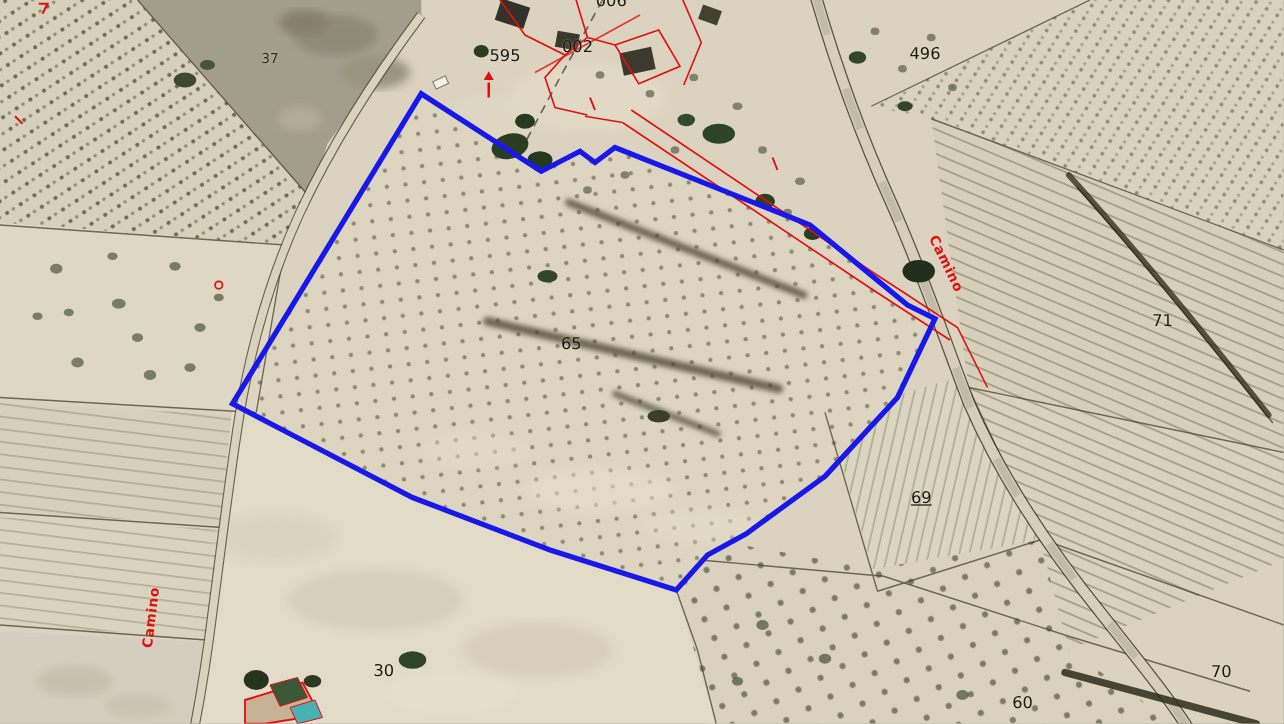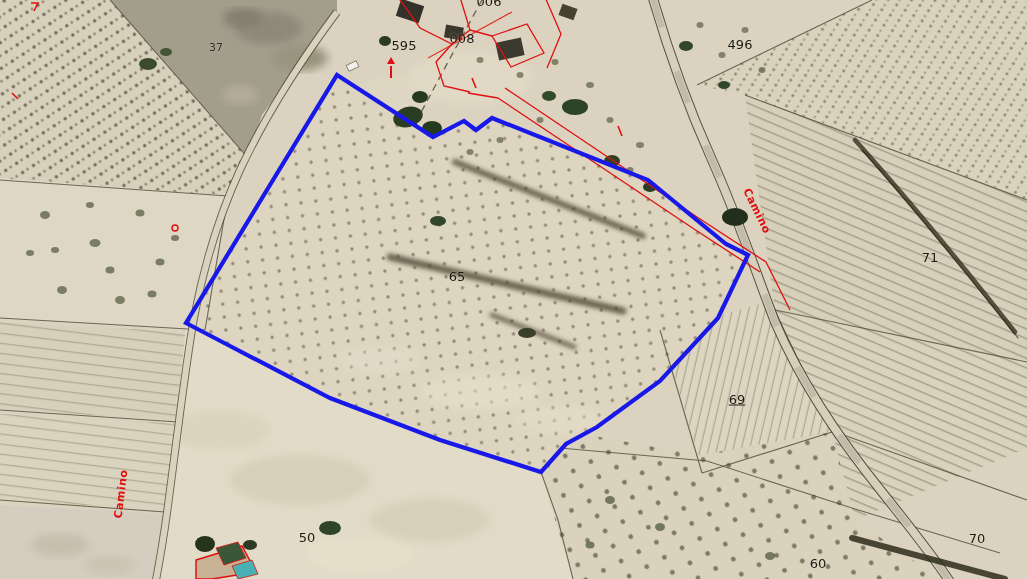--- a/index.html
+++ b/index.html
@@ -270,23 +270,23 @@
 
     <path d="M337,75 L433,137 L464,121 L476,130 L492,118 L648,180 L726,244 L748,255 L718,318 L660,381 L597,427 L566,444 L541,472 L440,440 L330,398 L230,346 L186,323 Z" fill="none" stroke="#1818e8" stroke-width="4.2" stroke-linejoin="miter"></path>
   </svg>
 
   <div class="lbl" style="left:457px;top:276px;">65</div>
   <div class="lbl" style="left:740px;top:44px;">496</div>
   <div class="lbl" style="left:930px;top:209px;margin-top:48px;">71</div>
   <div class="lbl" style="left:737px;top:399px;text-decoration:underline;">69</div>
   <div class="lbl" style="left:977px;top:538px;">70</div>
   <div class="lbl" style="left:818px;top:563px;">60</div>
-  <div class="lbl" style="left:307px;top:537px;">50</div>
+  <div class="lbl" style="left:307px;top:537px;">30</div>
   <div class="lbl small" style="left:216px;top:47px;">37</div>
 
-  <div class="lbl" style="left:462px;top:38px;">008</div>
+  <div class="lbl" style="left:462px;top:38px;">002</div>
   <div class="lbl" style="left:404px;top:45px;">595</div>
   <div class="lbl" style="left:489px;top:1px;">006</div>
 
   <div class="lbl red" style="left:757px;top:211px;transform:translate(-50%,-50%) rotate(64deg);">Camino</div>
   <div class="lbl red" style="left:121px;top:494px;transform:translate(-50%,-50%) rotate(-83deg);">Camino</div>
 
 </div>
 
 </body></html>

